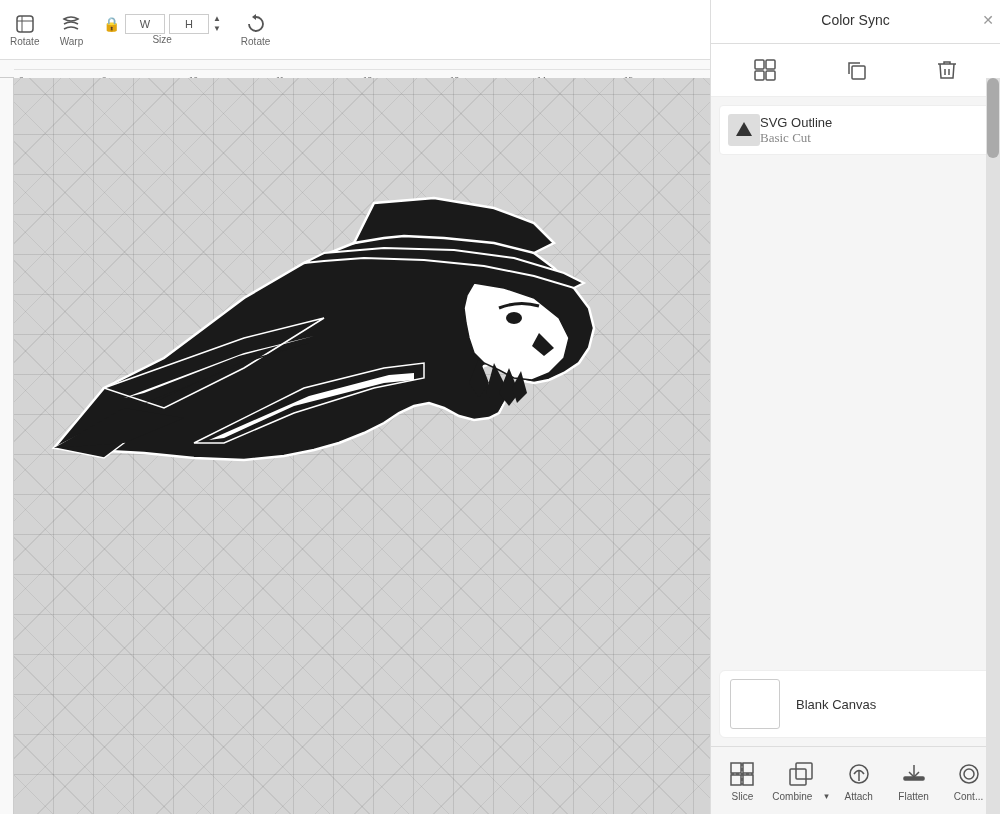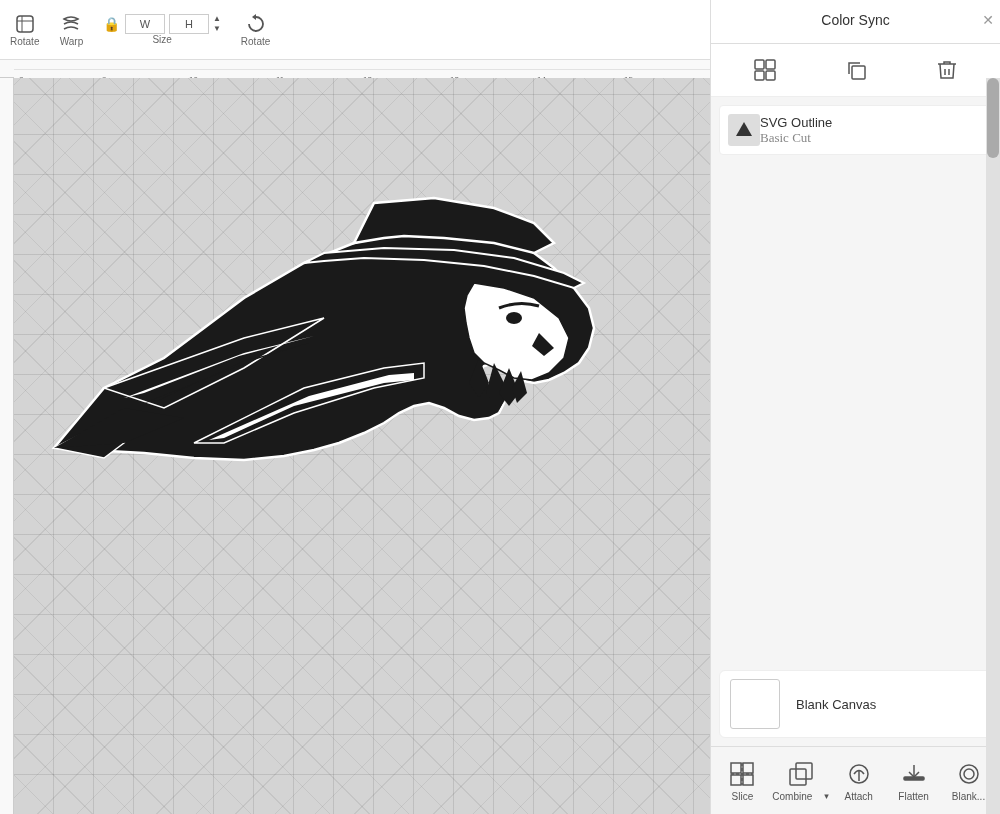--- a/index.html
+++ b/index.html
@@ -427,21 +427,21 @@
       <span>Flatten</span>
     </div>
 
     <div class="bottom-btn">
       <div class="bottom-btn-icon">
         <svg width="26" height="26" viewBox="0 0 26 26" fill="none" stroke="#555" stroke-width="1.5">
           <ellipse cx="13" cy="13" rx="9" ry="9"></ellipse>
           <ellipse cx="13" cy="13" rx="5" ry="5"></ellipse>
         </svg>
       </div>
-      <span>Blank...</span>
+      <span>Cont...</span>
     </div>
   </div>
 </div>
 
 <div id="ruler-top">
   <div style="width:14px;flex-shrink:0;"></div>
   <div style="display:flex;flex:1;position:relative;">
     <svg width="696" height="18" style="position:absolute;top:0;left:0;">
       <rect width="696" height="18" fill="#f9f9f9"></rect>
 

